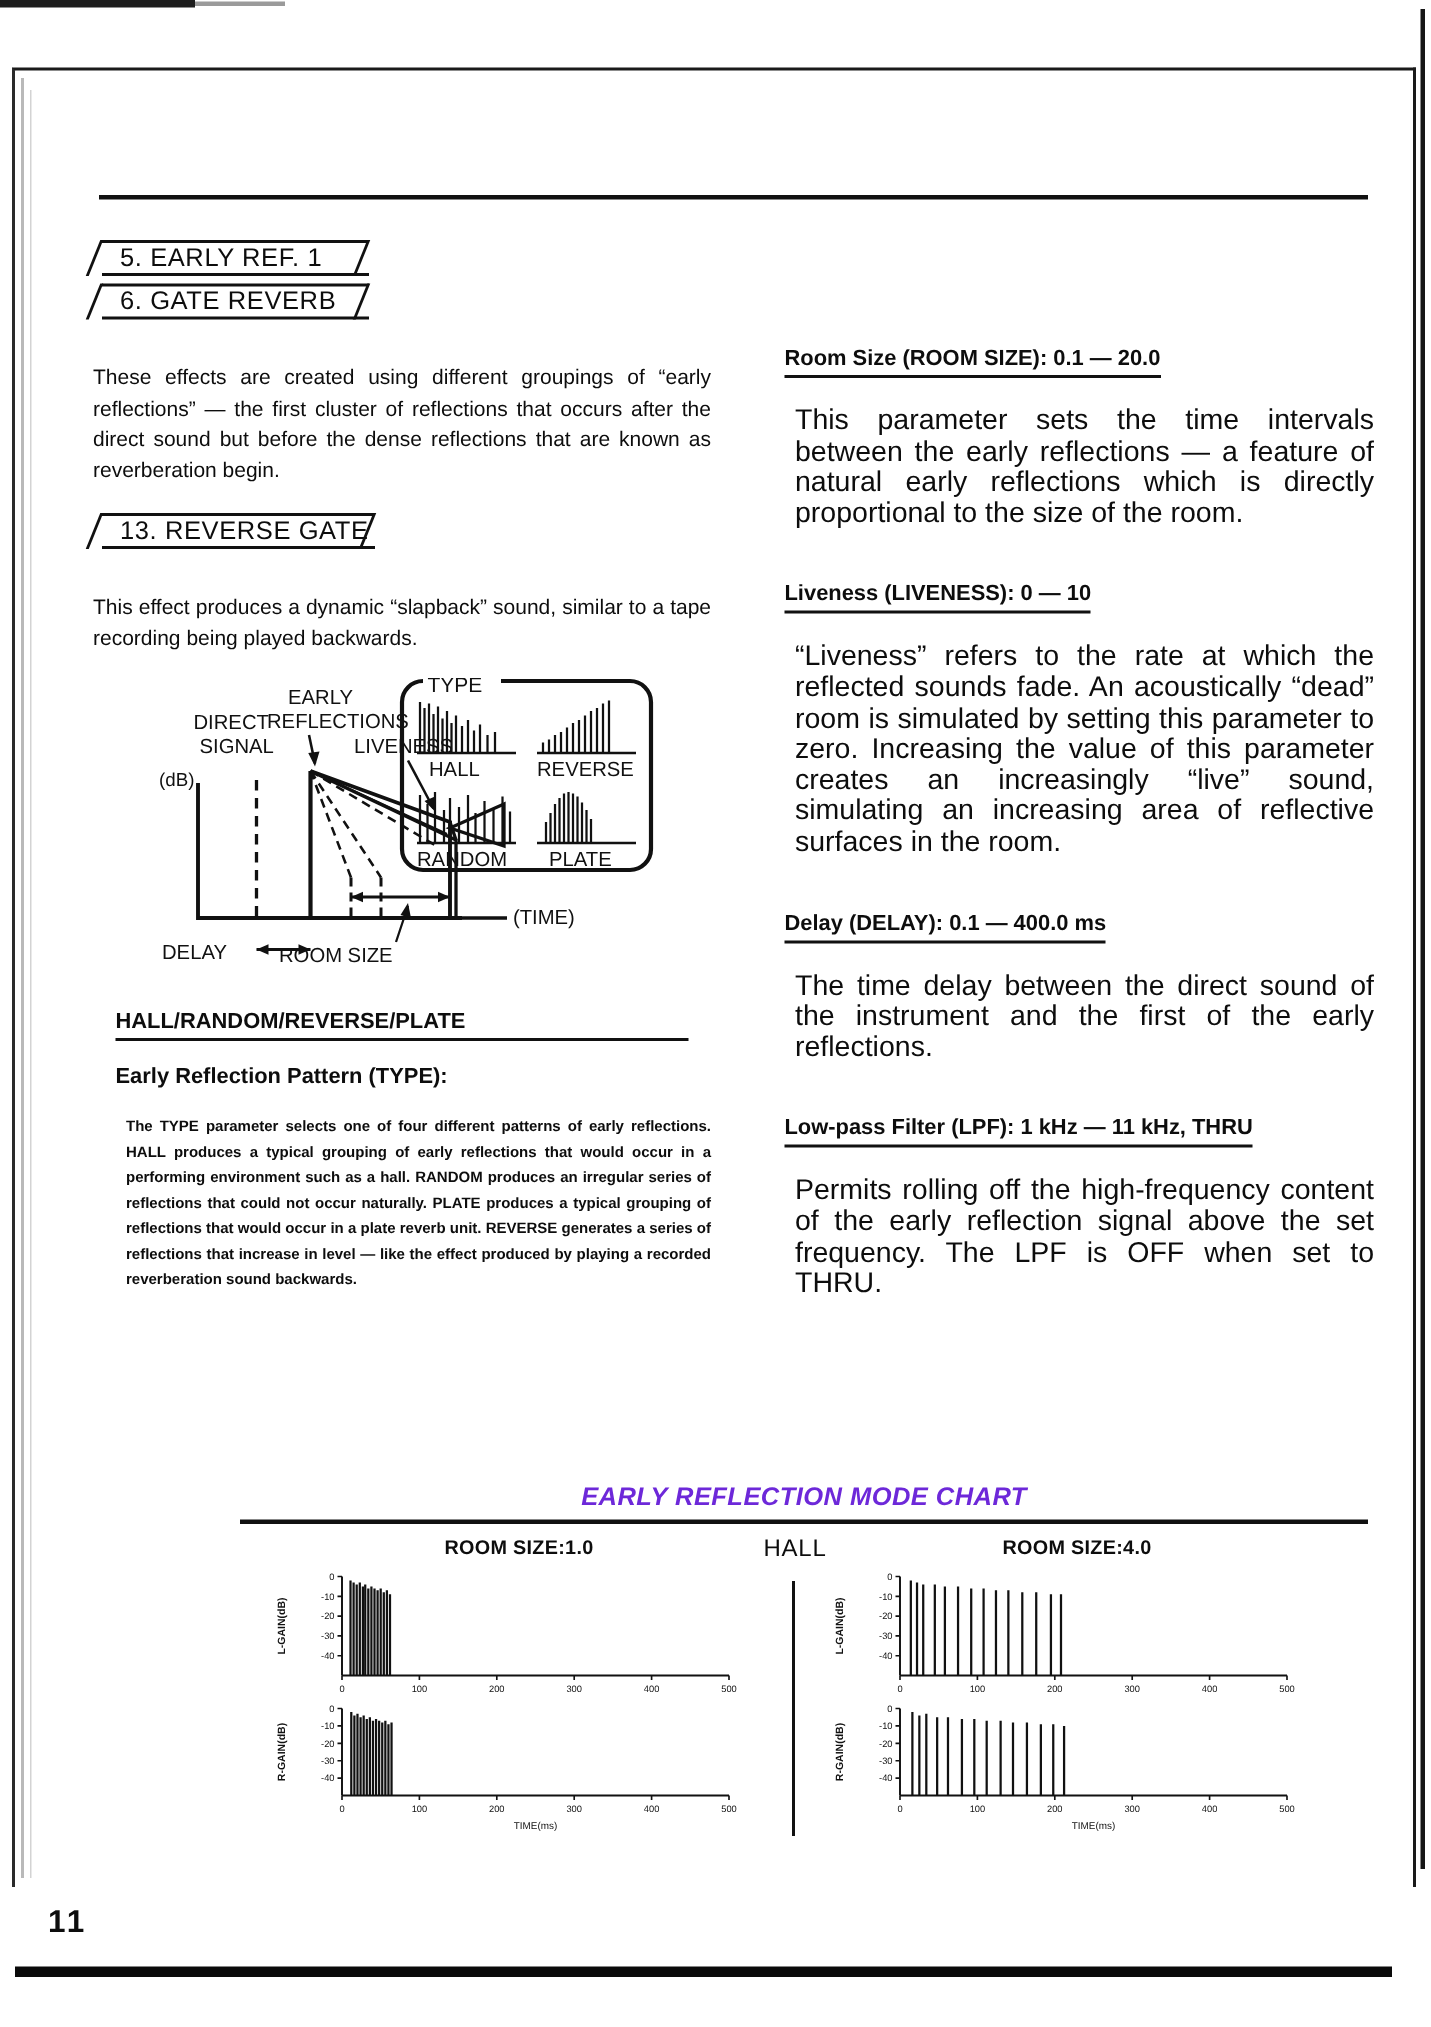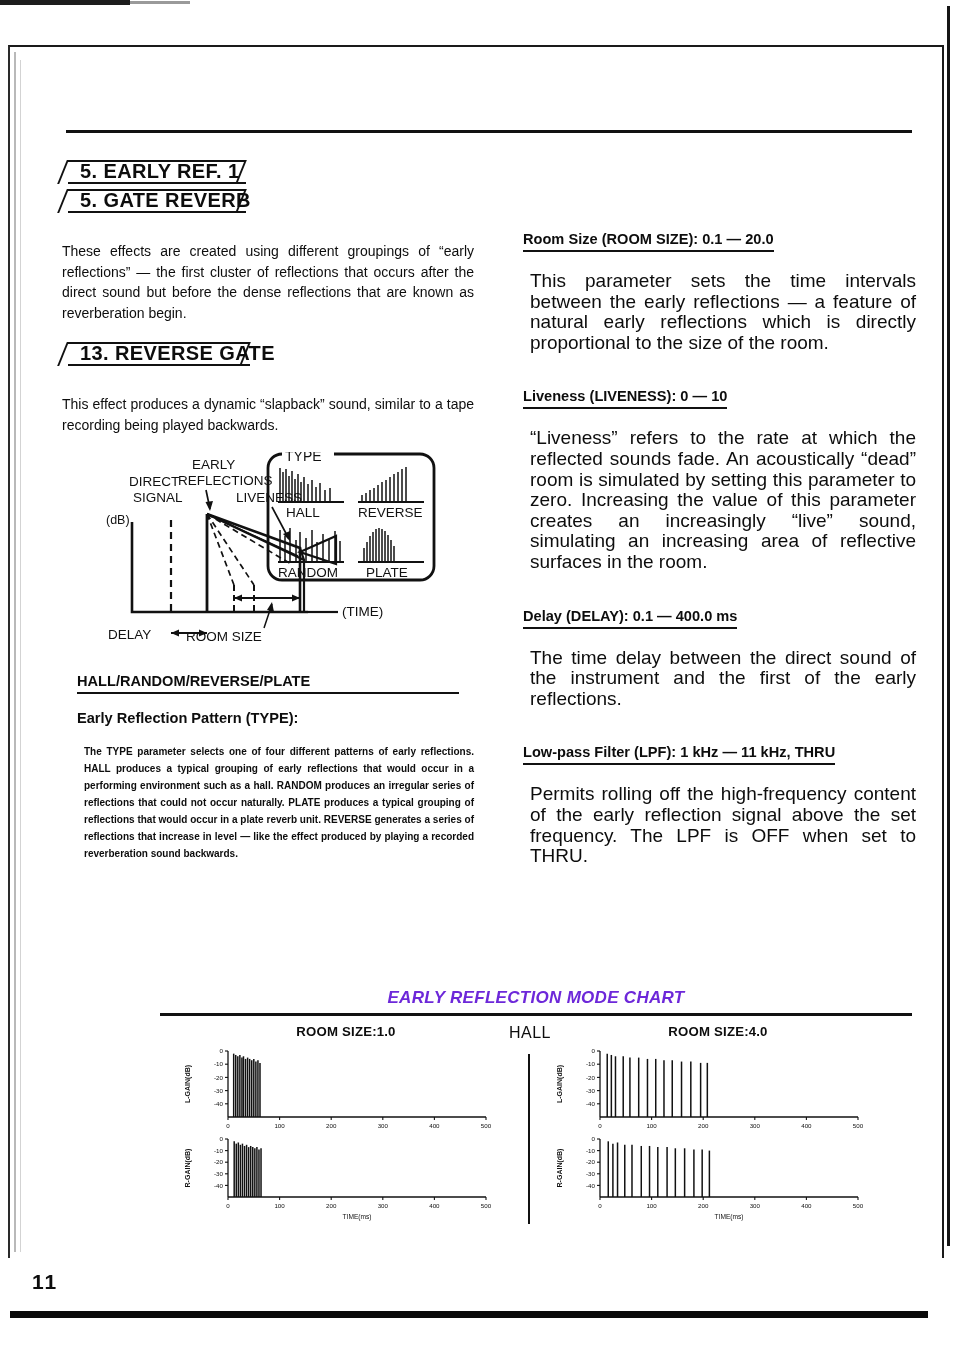--- a/index.html
+++ b/index.html
@@ -61,22 +61,22 @@
   .banner .slash {
     position: absolute; top: 0;
     width: 15px; height: 24px;
     border-left: 2.5px solid #111;
     transform: skewX(-22deg);
     box-sizing: border-box;
   }
   .banner .slash.left { left: 0; }
   .banner .btxt {
     position: absolute; left: 18px; top: 1px;
-    font-weight: bold;
-    font-size: 20px;
+    font-weight: normal;
+    font-size: 17px;
     letter-spacing: 0.4px;
     white-space: nowrap;
     line-height: 21px;
   }
 
   
   p.body {
     margin: 11px 0 0 0;
     font-size: 14px;
     line-height: 20.6px;
@@ -189,21 +189,21 @@
     <div class="bar" style="width:178px;left:6px;"></div>
     <div class="slash left"></div>
     <div class="slash" style="left:178px;"></div>
     <div class="btxt">5. EARLY REF. 1</div>
   </div>
 
   <div class="banner">
     <div class="bar" style="width:178px;left:6px;"></div>
     <div class="slash left"></div>
     <div class="slash" style="left:178px;"></div>
-    <div class="btxt">5. GATE REVERB</div>
+    <div class="btxt">6. GATE REVERB</div>
   </div>
 
   <div class="gap-s"></div>
 
   <p class="body">These effects are created using different groupings of “early reflections” — the first cluster of reflections that occurs after the direct sound but before the dense reflections that are known as reverberation begin.</p>
 
   <div class="gap-m"></div>
 
   <div class="banner">
     <div class="bar" style="width:182px;left:6px;"></div>

